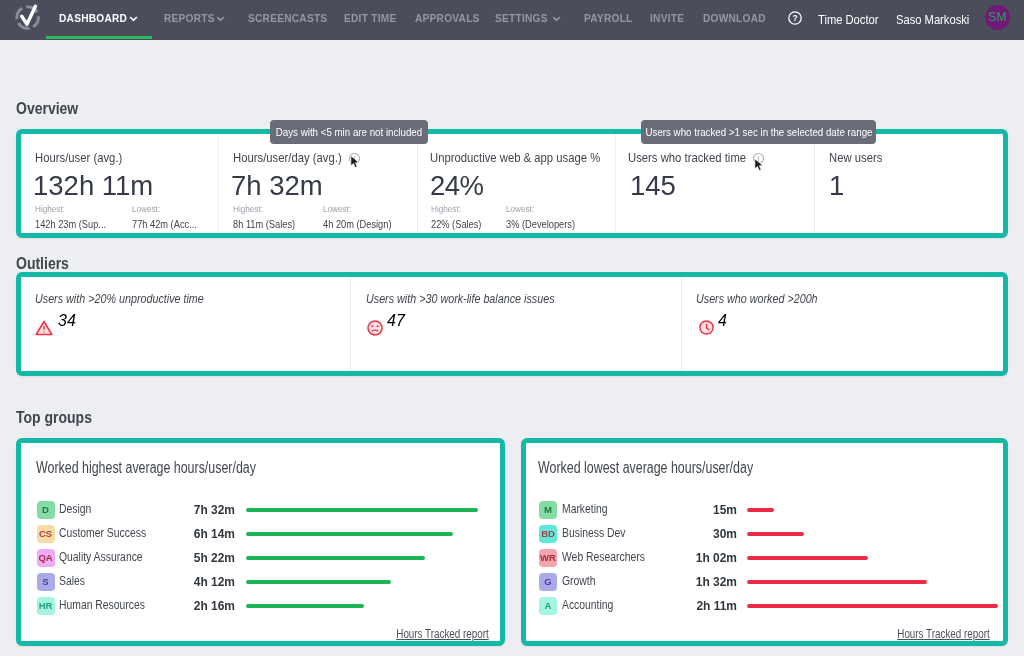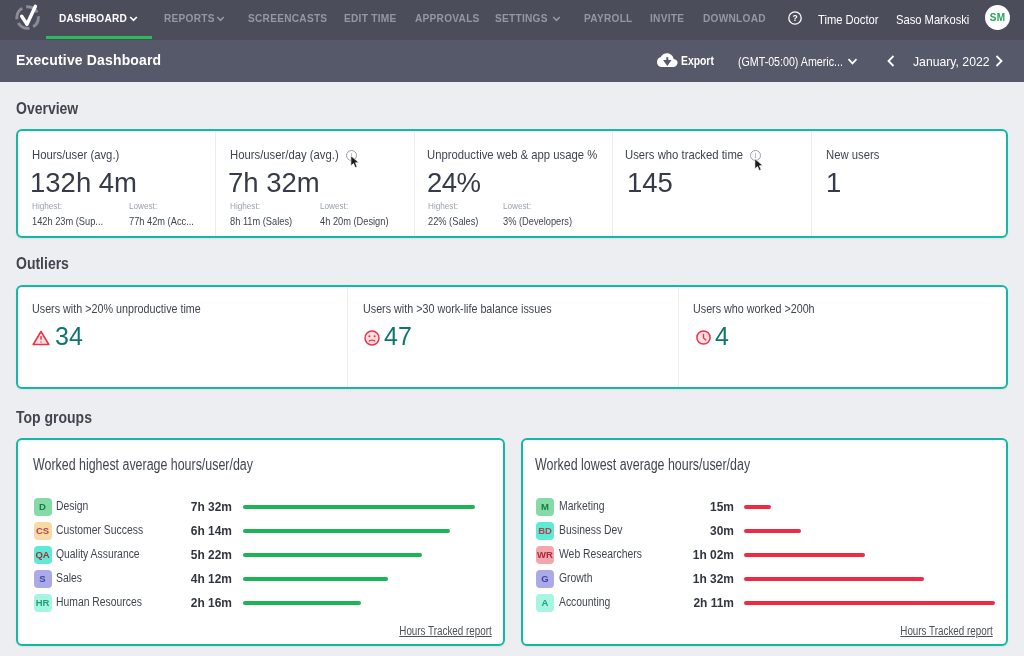--- a/index.html
+++ b/index.html
@@ -7,44 +7,44 @@
 body { font-family:"Liberation Sans",sans-serif; }
 #app { position:relative; width:1024px; height:656px; background:#eceef2; overflow:hidden; }
 .abs { position:absolute; }
 
 
 #nav { position:absolute; left:0; top:0; width:1024px; height:40px; background:#4b4d5b; }
 .nitem { position:absolute; top:12px; font-size:11.5px; font-weight:700; letter-spacing:0.3px; color:#9498a4; white-space:nowrap; transform:scaleX(0.88); transform-origin:0 50%; }
 .nitem.active { color:#ffffff; }
 .nwhite { position:absolute; top:12px; font-size:13px; color:#ffffff; white-space:nowrap; transform:scaleX(0.86); transform-origin:0 50%; }
 #greenbar { position:absolute; left:46px; top:36px; width:106px; height:3px; background:#2abc5f; }
-#avatar { position:absolute; left:985px; top:5px; width:25px; height:25px; border-radius:50%; background:#ffffff; color:#27a65a; font-size:10px; font-weight:700; text-align:center; line-height:25px; letter-spacing:0.3px; }
+#avatar { position:absolute; left:985px; top:5px; width:25px; height:25px; border-radius:50%; background:#701a75; color:#27a65a; font-size:12px; font-weight:400; text-align:center; line-height:25px; letter-spacing:0.3px; }
 
 
 #subnav { position:absolute; left:0; top:40px; width:1024px; height:42px; background:#565969; }
 #subtitle { position:absolute; left:16px; top:11px; font-size:15.5px; font-weight:700; color:#ffffff; letter-spacing:0.2px; transform:scaleX(0.9); transform-origin:0 50%; }
 .swhite { position:absolute; top:14px; font-size:13px; color:#ffffff; white-space:nowrap; transform-origin:0 50%; }
 
 
 .h2 { position:absolute; left:16px; font-size:16px; font-weight:700; color:#41464e; transform:scaleX(0.875); transform-origin:0 50%; white-space:nowrap; }
-.card { position:absolute; background:#ffffff; border:2px solid #14b8a6; border-radius:6px; box-shadow:0 1px 2px rgba(60,64,67,0.08); }
+.card { position:absolute; background:#ffffff; border:5px solid #14b8a6; border-radius:6px; box-shadow:0 1px 2px rgba(60,64,67,0.08); }
 .colsep { position:absolute; top:0; bottom:0; width:1px; background:#ebedf0; }
 
 
 .olabel { position:absolute; top:16px; font-size:13.3px; color:#40454d; white-space:nowrap; transform:scaleX(0.85); transform-origin:0 50%; }
 .bignum { position:absolute; top:36px; font-size:27.5px; color:#353b48; white-space:nowrap; }
 .hl-lab { position:absolute; top:69px; font-size:9.5px; color:#9ba1a9; white-space:nowrap; transform:scaleX(0.86); transform-origin:0 50%; }
 .hl-val { position:absolute; top:84px; font-size:11.3px; color:#40454d; white-space:nowrap; transform:scaleX(0.82); transform-origin:0 50%; }
 .tooltip { position:absolute; height:24px; background:#696d78; border-radius:4px; color:#ffffff; font-size:11px; line-height:24px; text-align:center; white-space:nowrap; z-index:5; }
 .tooltip > span { position:absolute; left:50%; top:0; line-height:24px; transform:translateX(-50%) scaleX(0.885); transform-origin:50% 50%; }
 .qicon { position:absolute; width:11px; height:11px; border:1px solid #9aa0a8; border-radius:50%; color:#9aa0a8; font-size:8px; line-height:9.5px; text-align:center; font-style:normal; }
 
 
 .outlabel { position:absolute; top:14.5px; font-size:12.5px; color:#40454d; white-space:nowrap; transform:scaleX(0.86); transform-origin:0 50%; }
-.outnum { position:absolute; top:34.5px; font-size:25px; color:#0f766e; }
+.outnum { position:absolute; top:34.5px; font-size:16px; color:#000000; }
 
 
 .gtitle { position:absolute; left:15px; top:15.5px; font-size:16px; color:#41464e; white-space:nowrap; transform:scaleX(0.776); transform-origin:0 50%; }
 .badge { position:absolute; width:18px; height:18px; border-radius:4px; font-size:9.5px; font-weight:700; text-align:center; line-height:18px; }
 .gname { position:absolute; font-size:12.5px; color:#41464e; white-space:nowrap; transform:scaleX(0.83); transform-origin:0 50%; }
 .gtime { position:absolute; font-size:13px; font-weight:700; color:#30353f; white-space:nowrap; text-align:right; width:75px; transform:scaleX(0.92); transform-origin:100% 50%; }
 .gbar { position:absolute; height:3.5px; border-radius:2px; }
 .gbar.green { background:#1cb454; }
 .gbar.red { background:#ee2b44; }
 .glink { position:absolute; font-size:12px; color:#4d5157; text-decoration:underline; white-space:nowrap; transform:scaleX(0.82); transform-origin:100% 50%; }
@@ -79,50 +79,31 @@
     <svg class="abs" style="left:788px;top:11px;" width="14" height="14" viewBox="0 0 14 14">
       <circle cx="7" cy="7" r="6.2" fill="none" stroke="#ffffff" stroke-width="1.3"></circle>
       <text x="7" y="10" text-anchor="middle" font-size="8.5" font-weight="700" fill="#ffffff" font-family="Liberation Sans, sans-serif">?</text>
     </svg>
     <span class="nwhite" style="left:818px;">Time Doctor</span>
     <span class="nwhite" style="left:896px;">Saso Markoski</span>
     <div id="avatar">SM</div>
     <div id="greenbar"></div>
   </div>
 
-  <div id="subnav">
-    <span id="subtitle">Executive Dashboard</span>
-    <svg class="abs" style="left:657px;top:13px;" width="21" height="16" viewBox="0 0 21 16">
-      <path d="M16.7 6.1 C16.2 2.7 13.3 0.2 9.9 0.2 C7.3 0.2 5 1.6 3.8 3.9 C1.6 4.5 0 6.6 0 8.9 C0 11.8 2.3 14.1 5.2 14.1 L16.1 14.1 C18.6 14.1 20.6 12.1 20.6 9.6 C20.6 7.9 19 6.4 16.7 6.1 Z" fill="#ffffff"></path>
-      <path d="M10.3 4.2 L10.3 8 M10.3 8 L8 8 L10.3 11.2 L12.6 8 L10.3 8" fill="none" stroke="#565969" stroke-width="2"></path>
-    </svg>
-    <span class="swhite" style="left:681px;top:13.5px;font-weight:700;font-size:12.5px;transform:scaleX(0.83);">Export</span>
-    <span class="swhite" style="left:738px;transform:scaleX(0.82);">(GMT-05:00) Americ...</span>
-    <svg class="abs" style="left:847px;top:17px;" width="11" height="9" viewBox="0 0 11 9">
-        <path d="M1.5 2.2 L5.5 6.4 L9.5 2.2" fill="none" stroke="#ffffff" stroke-width="1.7"></path>
-      </svg>
-    <svg class="abs" style="left:886px;top:14px;" width="10" height="14" viewBox="0 0 10 14">
-        <path d="M7.5 2 L2.5 7 L7.5 12" fill="none" stroke="#ffffff" stroke-width="1.8"></path>
-      </svg>
-    <span class="swhite" style="left:913px;transform:scaleX(0.94);">January, 2022</span>
-    <svg class="abs" style="left:994px;top:14px;" width="10" height="14" viewBox="0 0 10 14">
-        <path d="M2.5 2 L7.5 7 L2.5 12" fill="none" stroke="#ffffff" stroke-width="1.8"></path>
-      </svg>
-  </div>
 
   <div class="h2" style="top:99.5px;">Overview</div>
 
   <div class="card" id="ovcard" style="left:16px; top:129px; width:992px; height:108.5px;">
     <div class="colsep" style="left:197px;"></div>
     <div class="colsep" style="left:396px;"></div>
     <div class="colsep" style="left:594px;"></div>
     <div class="colsep" style="left:793px;"></div>
 
     <span class="olabel" style="left:14px;">Hours/user (avg.)</span>
-    <span class="bignum" style="left:12px;">132h 4m</span>
+    <span class="bignum" style="left:12px;">132h 11m</span>
     <span class="hl-lab" style="left:14px;">Highest:</span>
     <span class="hl-val" style="left:14px;">142h 23m (Sup...</span>
     <span class="hl-lab" style="left:111px;">Lowest:</span>
     <span class="hl-val" style="left:111px;">77h 42m (Acc...</span>
 
     <span class="olabel" style="left:212px;">Hours/user/day (avg.)</span>
     <div class="qicon" style="left:328px;top:19px;">i</div>
     <span class="bignum" style="left:210px;">7h 32m</span>
     <span class="hl-lab" style="left:212px;">Highest:</span>
     <span class="hl-val" style="left:212px;">8h 11m (Sales)</span>
@@ -137,30 +118,36 @@
     <span class="hl-val" style="left:485px;">3% (Developers)</span>
 
     <span class="olabel" style="left:607px;">Users who tracked time</span>
     <div class="qicon" style="left:732px;top:19px;">i</div>
     <span class="bignum" style="left:609px;">145</span>
 
     <span class="olabel" style="left:808px;">New users</span>
     <span class="bignum" style="left:808px;">1</span>
   </div>
 
+  <div class="tooltip" style="left:270px;top:120px;width:158px;">
+      <span>Days with &lt;5 min are not included</span>
+    </div>
+  <div class="tooltip" style="left:641px;top:120px;width:235px;">
+      <span>Users who tracked &gt;1 sec in the selected date range</span>
+    </div>
   <svg class="abs" style="left:350px;top:155px;z-index:6;" width="10" height="14" viewBox="0 0 12 17">
     <path d="M1 1 L1 13.2 L4.2 10.4 L6.3 15.2 L8.6 14.2 L6.5 9.5 L10.6 9.2 Z" fill="#1b1b1b" stroke="#ffffff" stroke-width="0.8"></path>
   </svg>
   <svg class="abs" style="left:753.5px;top:157.5px;z-index:6;" width="10" height="14" viewBox="0 0 12 17">
     <path d="M1 1 L1 13.2 L4.2 10.4 L6.3 15.2 L8.6 14.2 L6.5 9.5 L10.6 9.2 Z" fill="#1b1b1b" stroke="#ffffff" stroke-width="0.8"></path>
   </svg>
 
   <div class="h2" style="top:254.5px;">Outliers</div>
 
-  <div class="card" id="outcard" style="left:16px; top:285px; width:992px; height:104px;">
+  <div class="card" id="outcard" style="left:16px; top:272px; width:992px; height:104px;font-style:italic;">
     <div class="colsep" style="left:329px;"></div>
     <div class="colsep" style="left:660px;"></div>
 
     <span class="outlabel" style="left:14px;">Users with &gt;20% unproductive time</span>
     <svg class="abs" style="left:14px;top:42.5px;" width="18" height="16" viewBox="0 0 18 16">
       <path d="M9 1.5 L16.8 14.5 L1.2 14.5 Z" fill="#fbdfe2" stroke="#ee3346" stroke-width="1.6" stroke-linejoin="round"></path>
       <path d="M9 6 L9 9.8 M9 11.4 L9 12.6" stroke="#ee3346" stroke-width="1.4"></path>
     </svg>
     <span class="outnum" style="left:37px;">34</span>
 
@@ -188,21 +175,21 @@
     <div class="badge" style="left:15.5px;top:58px; background:#85dba6; color:#1d7a42;">D</div>
     <span class="gname" style="left:38px;top:59px;">Design</span>
     <span class="gtime" style="left:139px;top:59px;">7h 32m</span>
     <div class="gbar green" style="left:225px;top:65px;width:232px;"></div>
 
     <div class="badge" style="left:15.5px;top:82px; background:#f8dba4; color:#b2404e;">CS</div>
     <span class="gname" style="left:38px;top:83px;">Customer Success</span>
     <span class="gtime" style="left:139px;top:83px;">6h 14m</span>
     <div class="gbar green" style="left:225px;top:89px;width:207px;"></div>
 
-    <div class="badge" style="left:15.5px;top:106px; background:#5eead4; color:#a52d3d;">QA</div>
+    <div class="badge" style="left:15.5px;top:106px; background:#f0abfc; color:#a52d3d;">QA</div>
     <span class="gname" style="left:38px;top:107px;">Quality Assurance</span>
     <span class="gtime" style="left:139px;top:107px;">5h 22m</span>
     <div class="gbar green" style="left:225px;top:113px;width:179px;"></div>
 
     <div class="badge" style="left:15.5px;top:130px; background:#aaaae9; color:#41419d;">S</div>
     <span class="gname" style="left:38px;top:131px;">Sales</span>
     <span class="gtime" style="left:139px;top:131px;">4h 12m</span>
     <div class="gbar green" style="left:225px;top:137px;width:145px;"></div>
 
     <div class="badge" style="left:15.5px;top:154px; background:#a6f4e2; color:#23a079;">HR</div>

